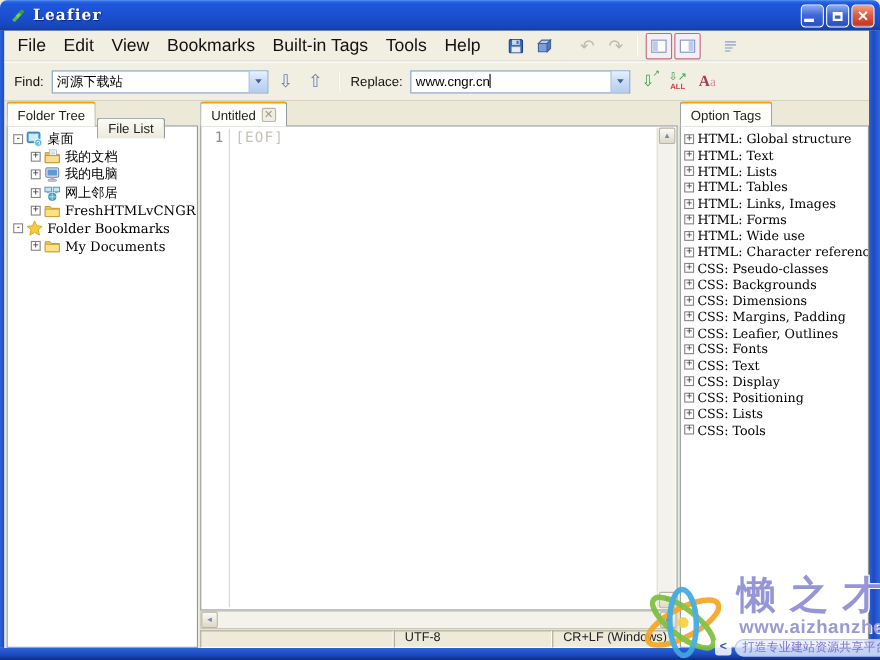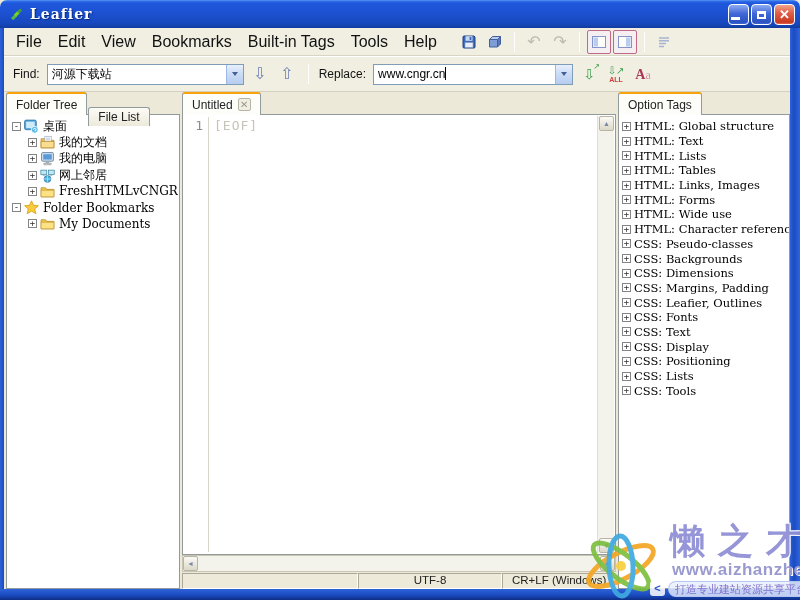--- a/index.html
+++ b/index.html
@@ -94,21 +94,21 @@
   .sbtn{position:absolute; left:1px; width:15px; height:15px; background:linear-gradient(180deg,#FBFAF6,#DCD9C8);
     border:1px solid #B8B5A5; border-radius:2px; display:grid; place-items:center; font-size:7px; color:#7A88A8;}
   .hscroll{position:absolute; left:0; right:0; top:463px; height:17px; background:#F3F2EB; border:1px solid #C8C5B5;}
   .hbtn{position:absolute; top:0px; width:15px; height:15px; background:linear-gradient(180deg,#FBFAF6,#DCD9C8);
     border:1px solid #B8B5A5; border-radius:2px; display:grid; place-items:center; font-size:7px; color:#7A88A8;}
 
   
   .statusbar{position:absolute; left:0; right:0; bottom:0; height:16px; display:flex;}
   .scell{border:1px solid; border-color:#ACA899 #FFFFFF #FFFFFF #ACA899; background:#EDEAD9;
     font-size:11.5px; color:#222; padding:0 9px; line-height:13px; white-space:nowrap; overflow:hidden;}
-  .scell.c1{width:176px;} .scell.c2{width:144px;text-align:center;} .scell.c3{flex:1;}
+  .scell.c1{width:176px;} .scell.c2{width:144px;} .scell.c3{flex:1;}
 
   
   .opt-tree{padding-top:4px; font-family:"DejaVu Serif",serif; font-size:11.5px;}
   .opt-row{display:flex; align-items:center; height:14.7px; white-space:nowrap;}
 
   
   .watermark{position:absolute; left:572px; top:512px; width:260px; height:88px; z-index:99; pointer-events:none;}
   .wm-logo{position:absolute; left:8px; top:20px; width:82px; height:68px; opacity:.92;}
   .wm-title{position:absolute; left:98px; top:6px; font-size:35px; font-weight:bold; color:var(--watermark-purple);
     letter-spacing:13px; white-space:nowrap; opacity:.95; font-family:"DejaVu Serif",serif;

